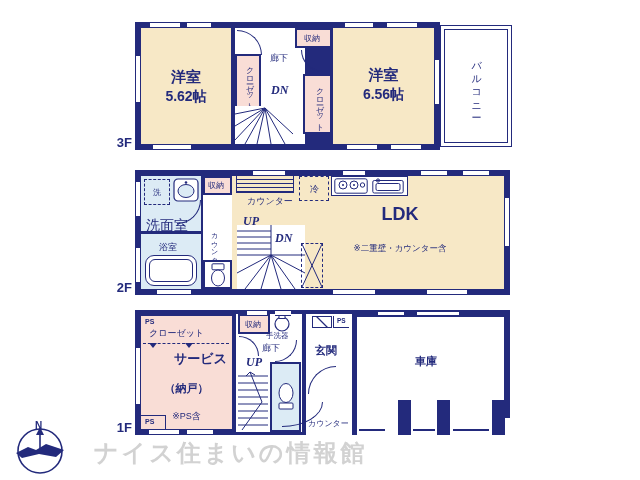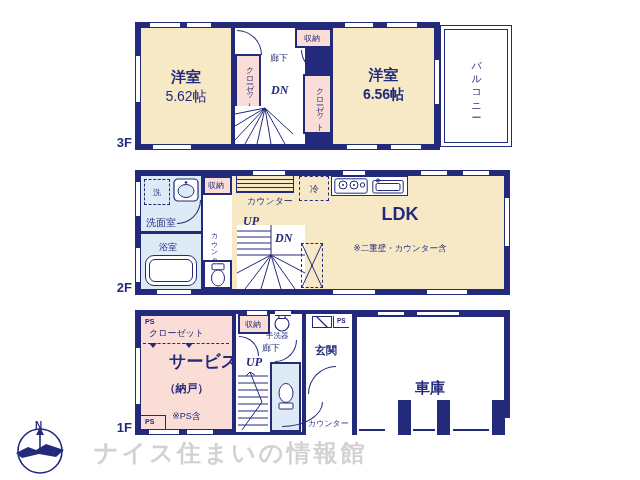--- a/index.html
+++ b/index.html
@@ -39,21 +39,21 @@
 <body>
 
 <div class="canvas">
 
   <div class="floor" style="left:135px;top:22px;width:305px;height:128px;">
 
     <div class="room cream" style="left:6px;top:6px;width:90px;height:116px;">
       <div class="lbl ctr" style="left:0;right:0;top:40px;font-size:15px;font-weight:700;">
         <span>洋室</span>
       </div>
-      <div class="lbl ctr" style="left:0;right:0;top:60px;font-size:14px;font-weight:400;">
+      <div class="lbl ctr" style="left:0;right:0;top:60px;font-size:14px;font-weight:700;">
         <span>5.62帖</span>
       </div>
     </div>
 
     <div class="room white" style="left:100px;top:6px;width:70px;height:116px;"></div>
     <div class="arc arc-tr" style="left:102px;top:8px;width:25px;height:25px;"></div>
     <div class="room pink wallbox" style="left:100px;top:32px;width:26px;height:58px;">
       <span class="lbl v" style="left:8px;top:5px;font-size:8px;">クローゼット</span>
     </div>
 
@@ -120,21 +120,21 @@
 
     <div class="room blue" style="left:6px;top:6px;width:60px;height:55px;">
       <div class="dashedbox" style="left:3px;top:3px;width:26px;height:26px;">
         <span class="lbl" style="left:8px;top:8px;font-size:8px;">洗</span>
       </div>
       <svg width="26" height="24" viewBox="0 0 26 24" style="position:absolute;left:32px;top:2px;">
         <rect x="1" y="1" width="24" height="22" rx="4" fill="#fff" stroke="#232a7c" stroke-width="1.2"></rect>
         <ellipse cx="13" cy="13" rx="8" ry="6.5" fill="#dcebf5" stroke="#232a7c" stroke-width="1"></ellipse>
         <circle cx="13" cy="4.5" r="1.3" fill="#232a7c"></circle>
       </svg>
-      <span class="lbl" style="left:5px;top:41px;font-size:10px;text-align:center;">洗面室</span>
+      <span class="lbl" style="left:5px;top:41px;font-size:14px;text-align:center;">洗面室</span>
     </div>
     <div class="arc arc-br" style="left:42px;top:30px;width:24px;height:24px;"></div>
 
     <div class="room blue" style="left:6px;top:64px;width:60px;height:55px;text-align:right;">
       <span class="lbl" style="left:18px;top:8px;font-size:9px;">浴室</span>
       <div class="tub" style="left:4px;top:21px;width:52px;height:31px;">
         <div class="tub-in"></div>
       </div>
     </div>
 
@@ -233,21 +233,21 @@
   <div class="floor" style="left:135px;top:310px;width:375px;height:125px;">
 
     <div class="room pink" style="left:6px;top:6px;width:91px;height:113px;">
       <span class="lbl" style="left:4px;top:2px;font-size:7px;font-weight:700;">PS</span>
       <div class="lbl" style="left:8px;top:12px;font-size:9px;">
         <span>クローゼット</span>
       </div>
       <div class="abs" style="left:2px;top:27px;width:86px;border-top:1px dashed #232a7c;"></div>
       <div class="tri-down" style="left:8px;top:27px;"></div>
       <div class="tri-down" style="left:44px;top:27px;"></div>
-      <div class="lbl ctr" style="left:0;right:0;top:36px;font-size:17px;font-weight:700;padding-left:28px;">
+      <div class="lbl ctr" style="left:0;right:0;top:36px;font-size:13px;font-weight:700;padding-left:28px;">
         <span>サービス</span>
       </div>
       <div class="lbl ctr" style="left:0;right:0;top:66px;font-size:11px;font-weight:700;">
         <span>（納戸）</span>
       </div>
       <div class="lbl ctr" style="left:0;right:0;top:95px;font-size:9px;">
         <span>※PS含</span>
       </div>
       <div class="abs" style="left:0;top:99px;width:24px;height:14px;border-top:1px solid #232a7c;border-right:1px solid #232a7c;">
         <span class="lbl" style="left:4px;top:2px;font-size:7px;font-weight:700;">PS</span>
@@ -307,21 +307,21 @@
         <span>玄関</span>
       </div>
       <div class="arc arc-tl" style="left:2px;top:52px;width:28px;height:28px;"></div>
       <div class="abs" style="left:-24px;top:88px;width:40px;height:24px;border-right:1px solid #232a7c;border-bottom:1px solid #232a7c;border-bottom-right-radius:100% 100%;"></div>
       <div class="lbl" style="left:2px;top:105px;font-size:8px;">
         <span>カウンター</span>
       </div>
     </div>
 
     <div class="room white" style="left:222px;top:7px;width:147px;height:118px;">
-      <div class="lbl" style="left:58px;top:38px;font-size:15px;font-weight:700;margin-top:24px;">
+      <div class="lbl" style="left:58px;top:38px;font-size:11px;font-weight:700;">
         <span>車庫</span>
       </div>
     </div>
 
     <div class="abs white" style="left:222px;top:108px;width:153px;height:17px;"></div>
     <div class="abs" style="left:263px;top:90px;width:13px;height:35px;background:#232a7c;"></div>
     <div class="abs" style="left:302px;top:90px;width:13px;height:35px;background:#232a7c;"></div>
     <div class="abs" style="left:357px;top:90px;width:13px;height:35px;background:#232a7c;"></div>
     <div class="abs" style="left:224px;top:119px;width:26px;height:2px;background:#232a7c;"></div>
     <div class="abs" style="left:278px;top:119px;width:22px;height:2px;background:#232a7c;"></div>

